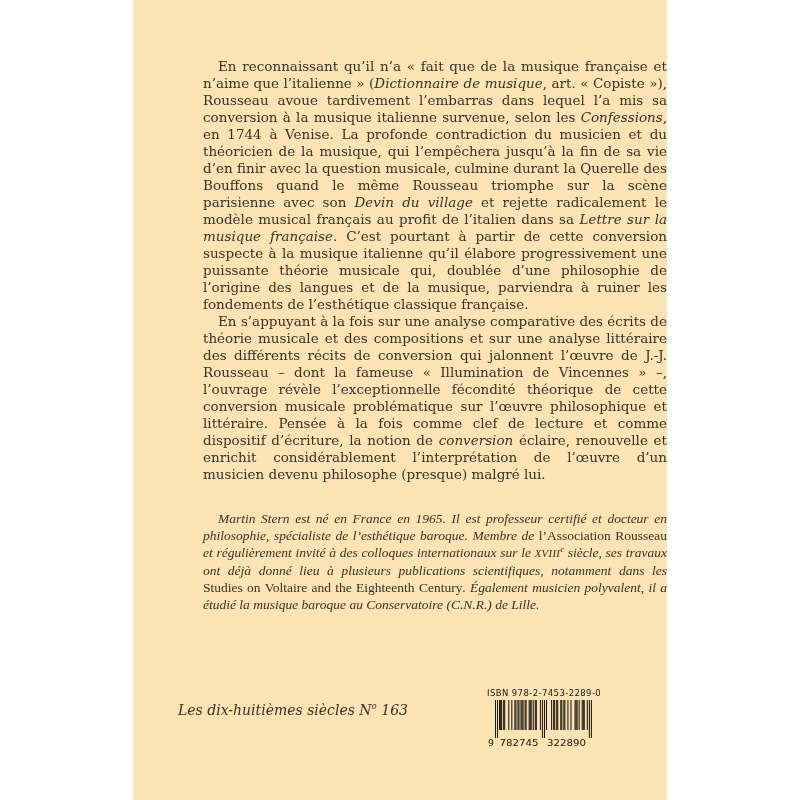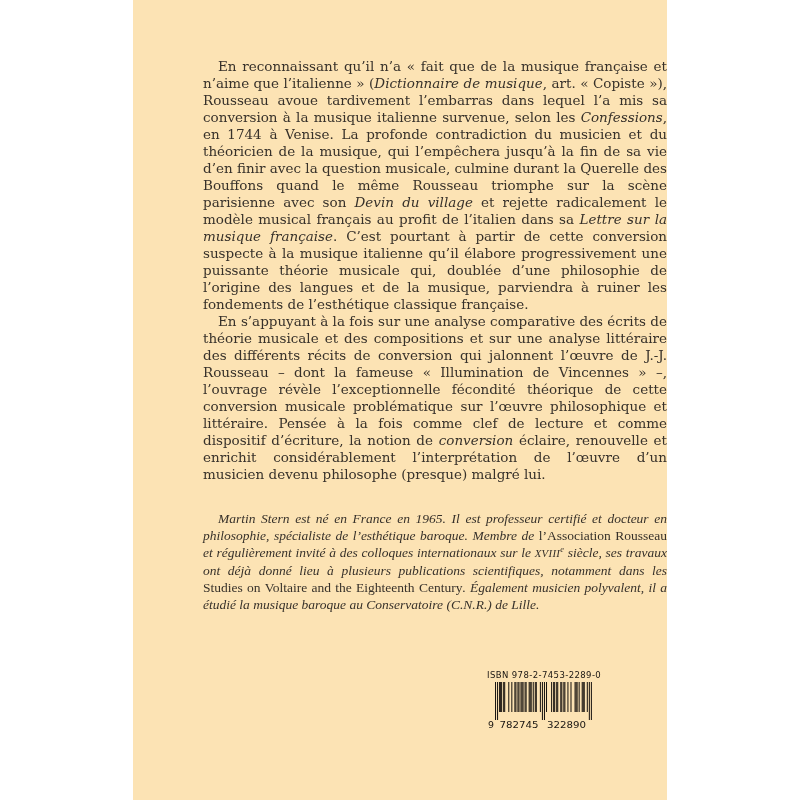--- a/index.html
+++ b/index.html
@@ -29,21 +29,21 @@
     margin-top:27px;font-style:italic;font-family:Liberation Serif, serif;
   }
   .bio .rm{font-style:normal;}
   .sc{text-transform:uppercase;font-size:0.8em;letter-spacing:0.3px;}
   .sup{vertical-align:super;font-size:0.62em;line-height:0;}
   .collection{
     position:absolute;left:45px;top:702px;
     font-style:italic;font-size:14px;white-space:nowrap;
   }
   .isbn-block{
-    position:absolute;left:354px;top:670px;width:108px;
+    position:absolute;left:354px;top:688px;width:108px;
     text-align:left;color:var(--bar-ink);
   }
   .isbn-label{
     font-family:"DejaVu Sans", sans-serif;
     font-size:8.5px;letter-spacing:0.4px;white-space:nowrap;
     margin-bottom:2px;
   }
   .barcode svg{display:block;margin:0 auto;}
   .barcode rect{fill:var(--bar-ink);}
   .barcode text{fill:var(--bar-ink);}
@@ -112,14 +112,15 @@
           <rect x="99.80" y="0" width="1.02" height="30"></rect>
           <rect x="101.84" y="0" width="1.02" height="38"></rect>
           <rect x="103.88" y="0" width="1.02" height="38"></rect>
           <text x="1" y="45.5" font-size="8.8" textLength="6" lengthAdjust="spacingAndGlyphs">9</text>
           <text x="12.5" y="45.5" font-size="8.8" textLength="39" lengthAdjust="spacingAndGlyphs">782745</text>
           <text x="60" y="45.5" font-size="8.8" textLength="39" lengthAdjust="spacingAndGlyphs">322890</text>
         </svg>
       </div>
   </div>
 
+  <div class="collection"><span class="it">Les dix-huitièmes siècles N</span><span class="sup it">o</span><span class="it"> 163</span></div>
 
 </div>
 
 </body></html>

